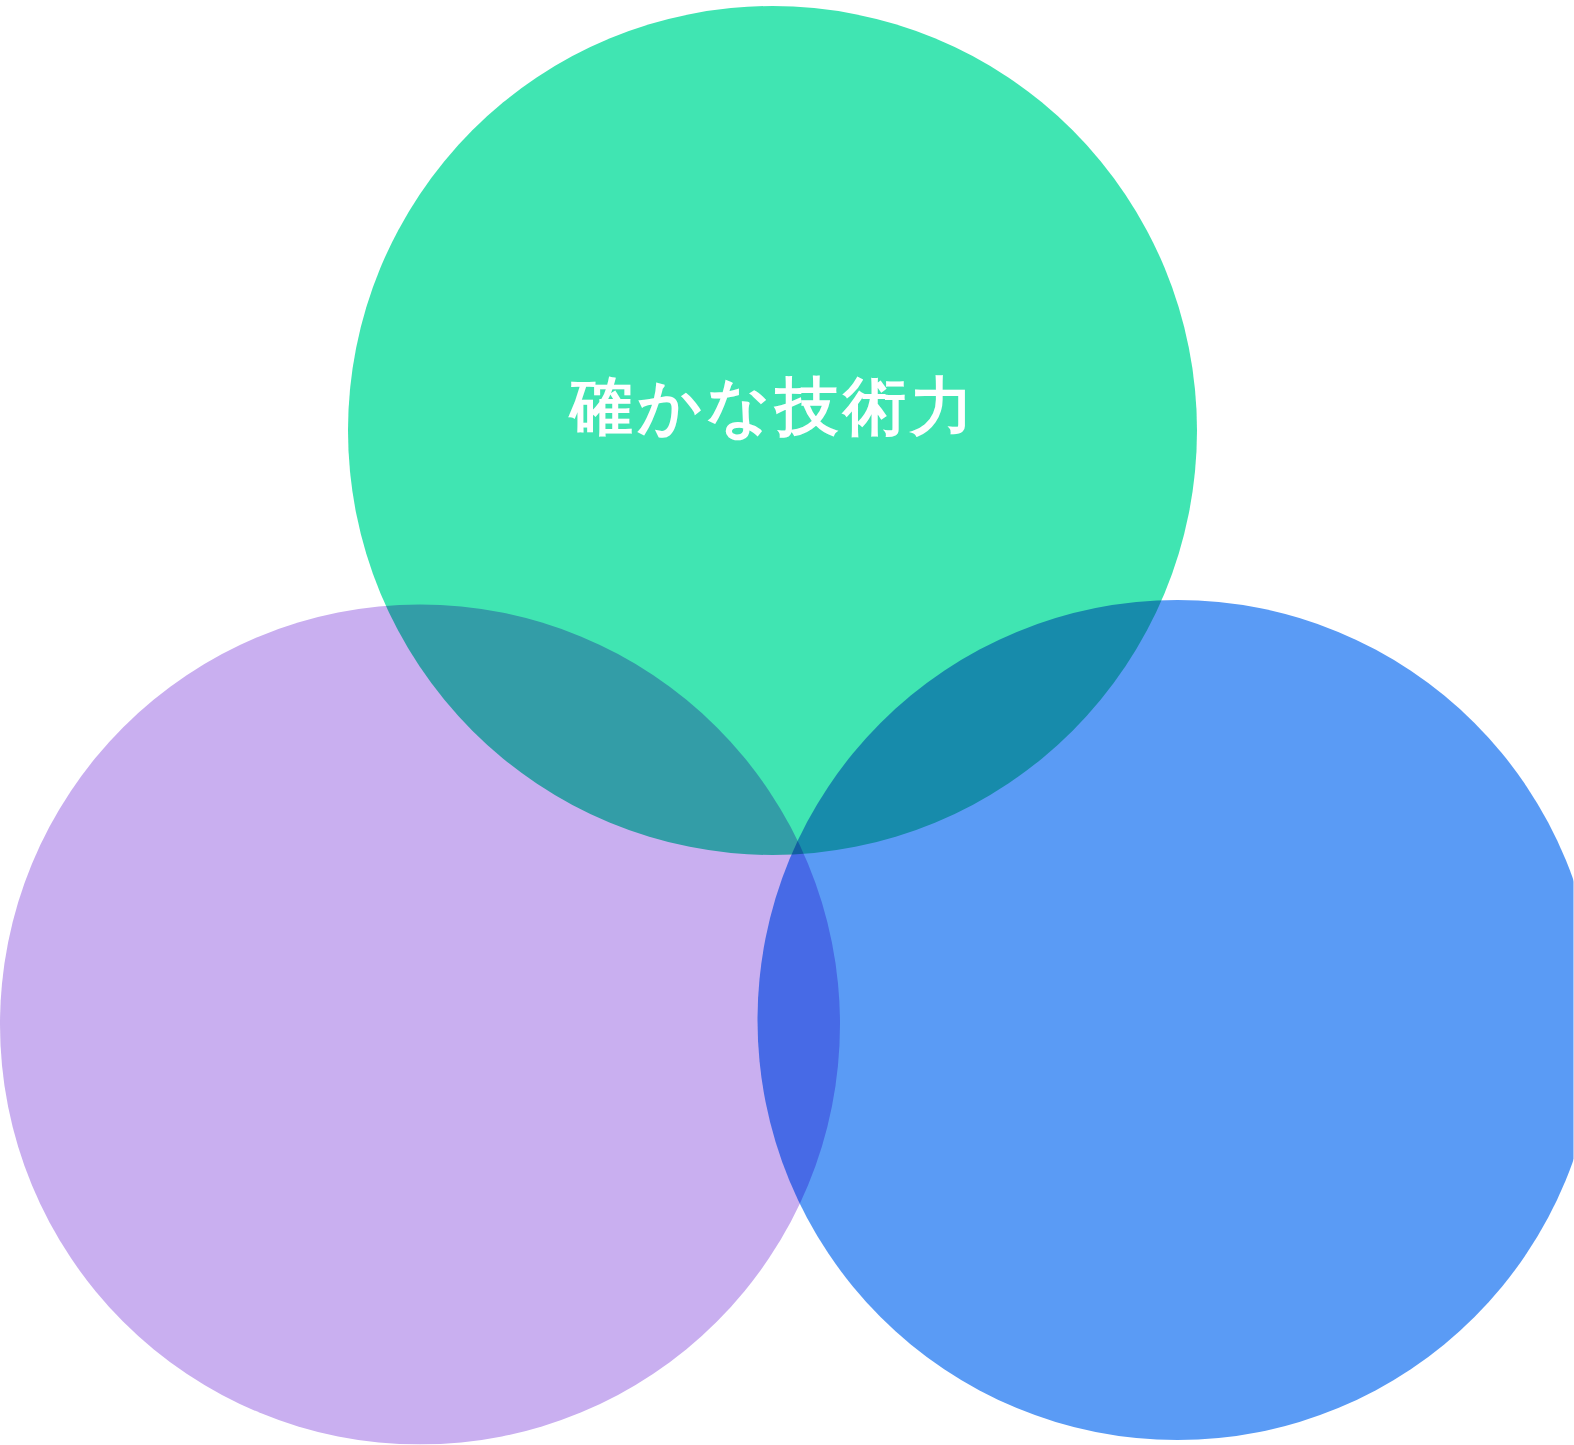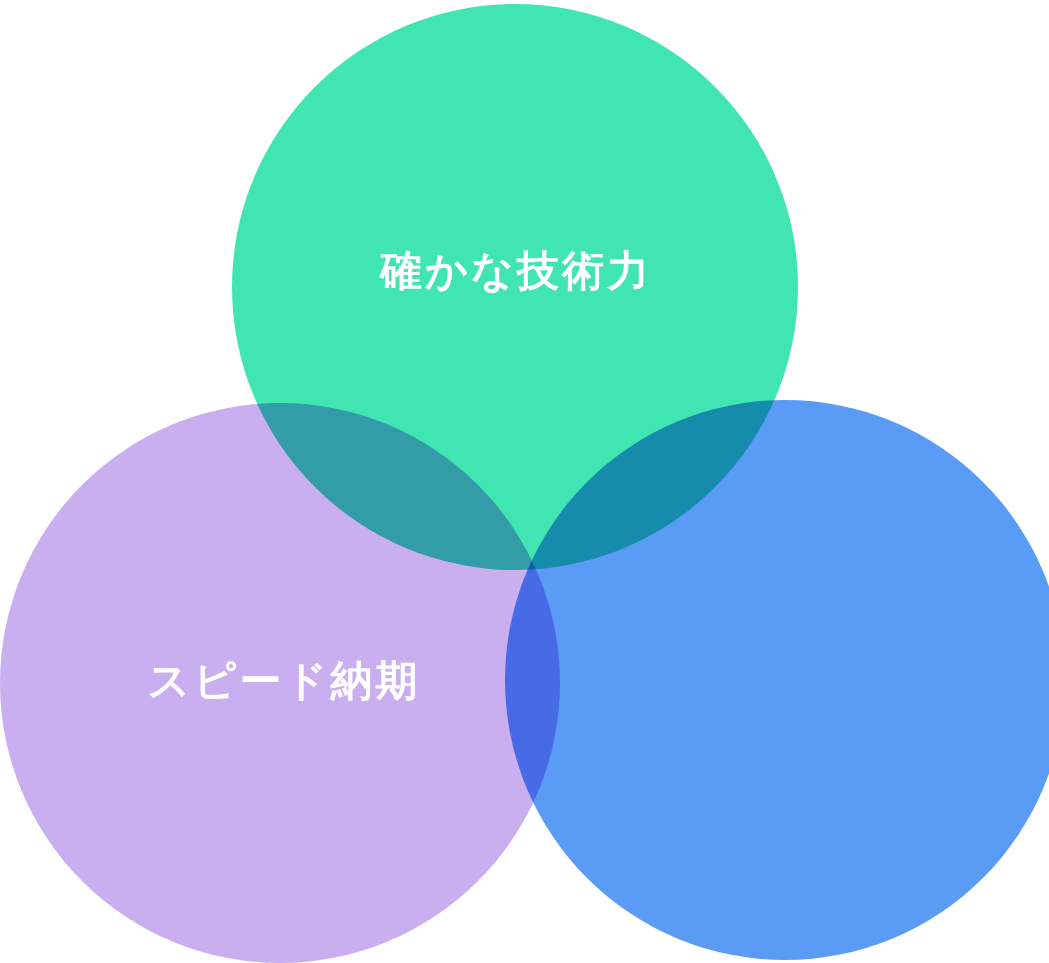--- a/index.html
+++ b/index.html
@@ -77,16 +77,15 @@
 <div class="venn">
 
   <div class="circle circle-top" style="background: rgb(64, 229, 178);"></div>
 
   <div class="circle circle-left" style="background: rgb(201, 175, 240);"></div>
 
   <div class="circle circle-right" style="background: rgb(90, 155, 245);"></div>
 
   <div class="label label-top">確かな技術力</div>
 
-  <div class="label label-left">スピード納期</div>
 
 
 </div>
 
 </body></html>

